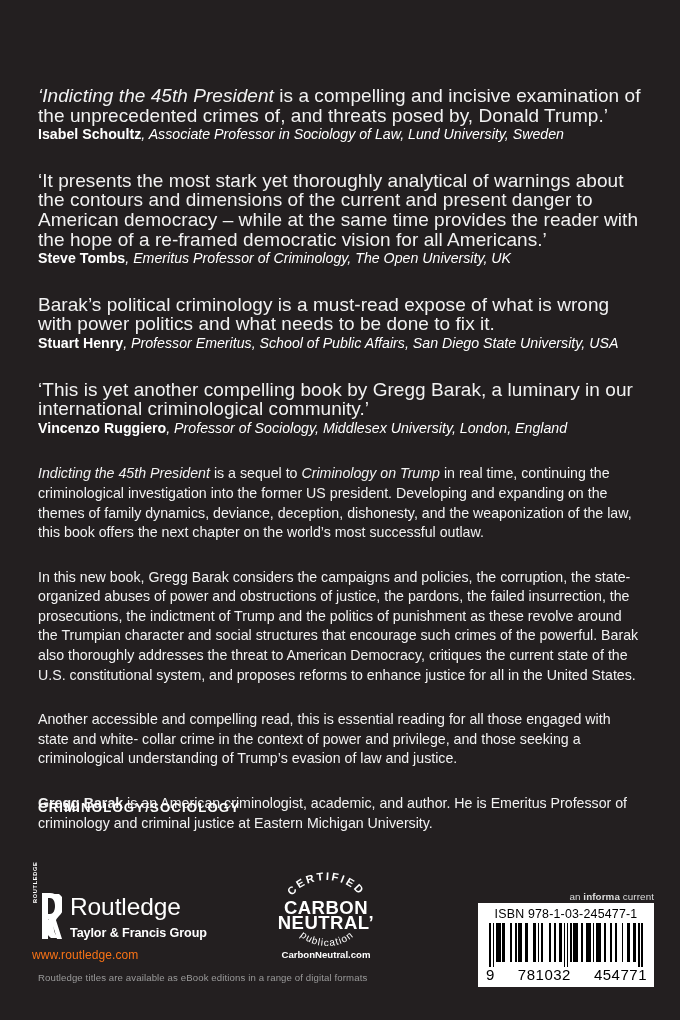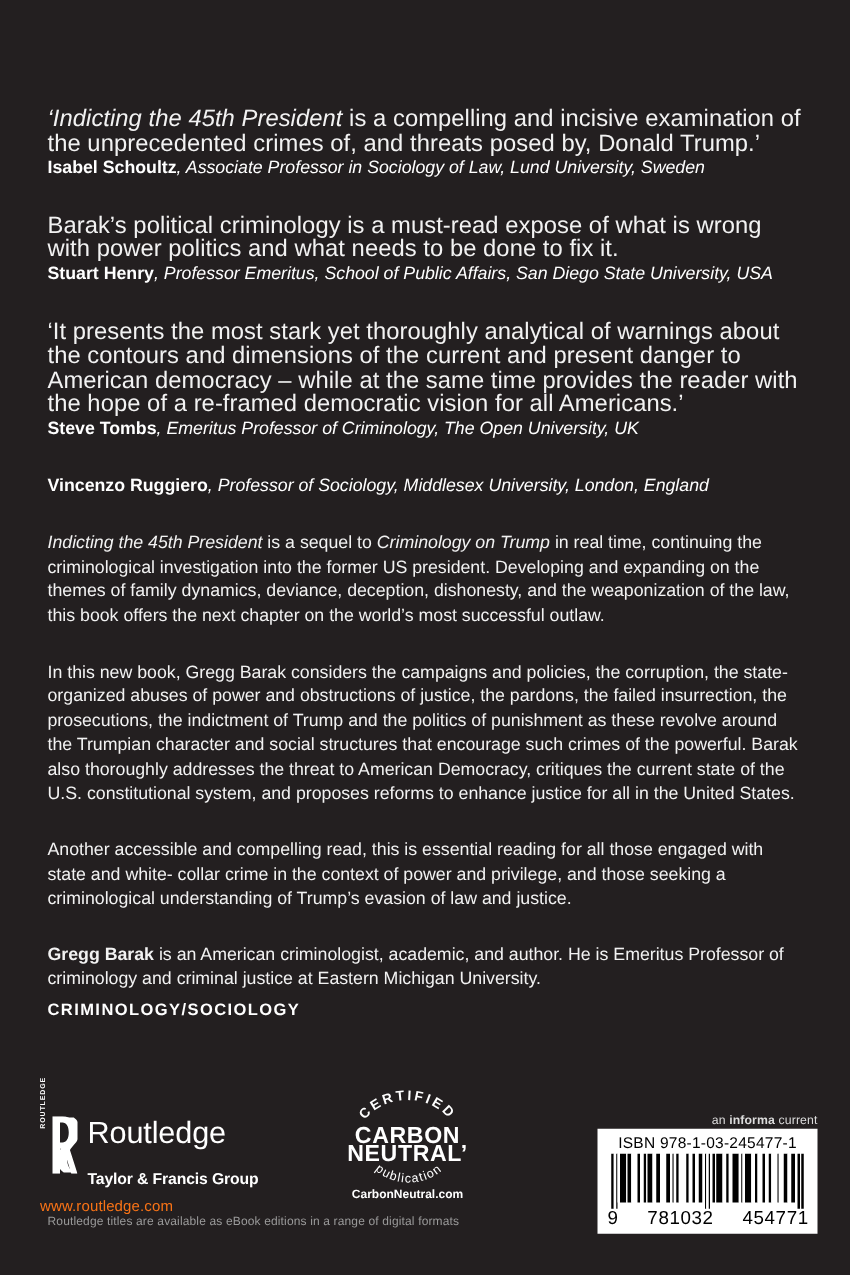--- a/index.html
+++ b/index.html
@@ -120,21 +120,21 @@
     line-height: 26px;
     letter-spacing: -0.1px;
     color: #ffffff;
   }
   .rl-sub {
     font-size: 12.6px;
     line-height: 15px;
     font-weight: bold;
     letter-spacing: -0.1px;
     color: #ffffff;
-    margin-top: 16px;
+    margin-top: 6px;
   }
   .rl-url {
     font-size: 12px;
     color: #f97316;
     margin-top: 7px;
     letter-spacing: 0.1px;
   }
   .ebook-note {
     position: absolute;
     left: 38px;
@@ -209,30 +209,31 @@
 <div class="cover">
 
   <div class="content">
 
     <div class="quote-block">
       <p class="quote-text"><em>‘Indicting the 45th President</em><span> is a compelling and incisive examination of the unprecedented crimes of, and threats posed by, Donald Trump.’</span></p>
       <p class="attrib"><span class="who">Isabel Schoultz</span><span class="role">, Associate Professor in Sociology of Law, Lund University, Sweden</span></p>
     </div>
 
     <div class="quote-block">
+      <p class="quote-text"><span>‘It presents the most stark yet thoroughly analytical of warnings about the contours and dimensions of the current and present danger to American democracy – while at the same time provides the reader with the hope of a re-framed democratic vision for all Americans.’</span></p>
+      <p class="attrib"><span class="who">Steve Tombs</span><span class="role">, Emeritus Professor of Criminology, The Open University, UK</span></p>
+    </div>
+
+    <div class="quote-block">
       <p class="quote-text"><span>Barak’s political criminology is a must-read expose of what is wrong with power politics and what needs to be done to fix it.</span></p>
       <p class="attrib"><span class="who">Stuart Henry</span><span class="role">, Professor Emeritus, School of Public Affairs, San Diego State University, USA</span></p>
     </div>
 
     <div class="quote-block">
-      <p class="quote-text"><span>‘It presents the most stark yet thoroughly analytical of warnings about the contours and dimensions of the current and present danger to American democracy – while at the same time provides the reader with the hope of a re-framed democratic vision for all Americans.’</span></p>
-      <p class="attrib"><span class="who">Steve Tombs</span><span class="role">, Emeritus Professor of Criminology, The Open University, UK</span></p>
-    </div>
-
-    <div class="quote-block">
+      <p class="quote-text"><span>‘This is yet another compelling book by Gregg Barak, a luminary in our international criminological community.’</span></p>
       <p class="attrib"><span class="who">Vincenzo Ruggiero</span><span class="role">, Professor of Sociology, Middlesex University, London, England</span></p>
     </div>
 
     <p class="para"><span class="ital">Indicting the 45th President</span><span> is a sequel to </span><span class="ital">Criminology on Trump</span><span> in real time, continuing the criminological investigation into the former US president. Developing and expanding on the themes of family dynamics, deviance, deception, dishonesty, and the weaponization of the law, this book offers the next chapter on the world’s most successful outlaw.</span></p>
 
     <p class="para">In this new book, Gregg Barak considers the campaigns and policies, the corruption, the state-organized abuses of power and obstructions of justice, the pardons, the failed insurrection, the prosecutions, the indictment of Trump and the politics of punishment as these revolve around the Trumpian character and social structures that encourage such crimes of the powerful. Barak also thoroughly addresses the threat to American Democracy, critiques the current state of the U.S. constitutional system, and proposes reforms to enhance justice for all in the United States.</p>
 
     <p class="para">Another accessible and compelling read, this is essential reading for all those engaged with state and white- collar crime in the context of power and privilege, and those seeking a criminological understanding of Trump’s evasion of law and justice.</p>
 
     <p class="para"><span class="bold">Gregg Barak</span><span> is an American criminologist, academic, and author. He is Emeritus Professor of criminology and criminal justice at Eastern Michigan University.</span></p>

